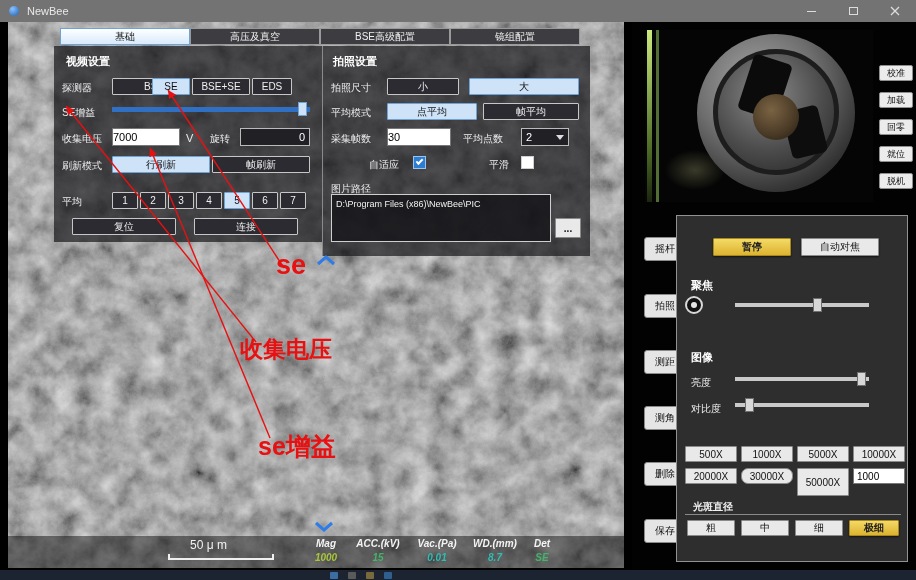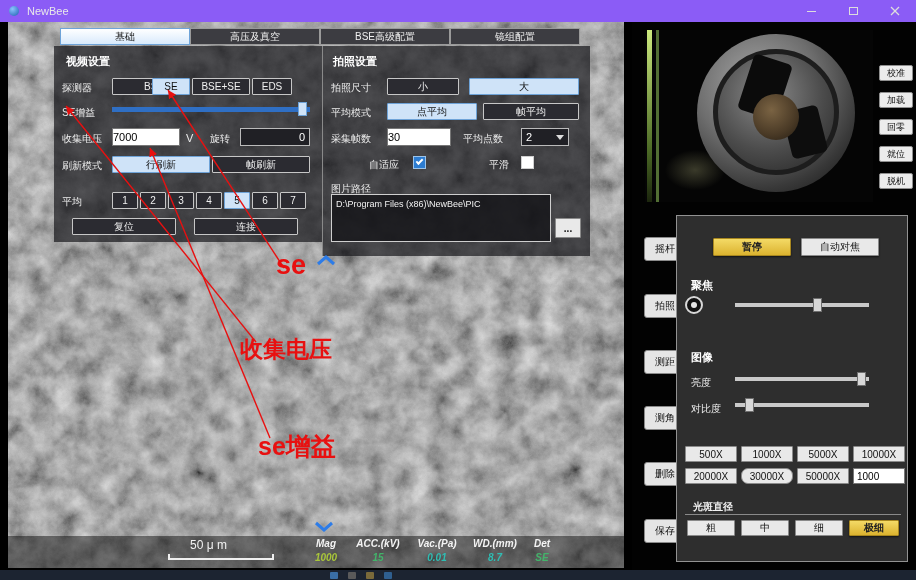--- a/index.html
+++ b/index.html
@@ -1,20 +1,20 @@
 <!DOCTYPE html>
 <html><head>
 <meta charset="utf-8">
 <style>
   * { margin:0; padding:0; box-sizing:border-box; }
   html,body { background:#2b2b2b; font-family:"Liberation Sans","DejaVu Sans",sans-serif; }
   .window { position:relative; width:916px; height:580px; background:#000; overflow:hidden; }
 
   
-  .titlebar { position:absolute; left:0; top:0; width:916px; height:22px; background:#8b5cf6; display:flex; align-items:center; z-index:50; }
+  .titlebar { position:absolute; left:0; top:0; width:916px; height:22px; background:#737373; display:flex; align-items:center; z-index:50; }
   .app-icon { width:10px; height:10px; border-radius:50%; background:radial-gradient(circle at 35% 30%, #8cc2ff, #1d5fb0); margin-left:9px; }
   .title-text { color:#e9e9e9; font-size:11px; margin-left:8px; }
   .win-controls { position:absolute; right:0; top:0; height:22px; display:flex; }
   .win-btn { width:42px; height:22px; display:flex; align-items:center; justify-content:center; }
   .ico-min { width:9px; height:1px; background:#ddd; }
   .ico-max { width:9px; height:8px; border:1px solid #ddd; }
 
   
   .sem { position:absolute; left:8px; top:22px; width:616px; height:546px; background:#141414; overflow:hidden; }
   .sem > svg.noise { position:absolute; left:0; top:0; }
@@ -331,21 +331,21 @@
         <div class="track"></div>
         <div class="thumb" style="left:10px;"></div>
       </div>
 
       <div class="btn gray" style="left:8px;top:230px;width:52px;height:16px;">500X</div>
       <div class="btn gray" style="left:64px;top:230px;width:52px;height:16px;">1000X</div>
       <div class="btn gray" style="left:120px;top:230px;width:52px;height:16px;">5000X</div>
       <div class="btn gray" style="left:176px;top:230px;width:52px;height:16px;">10000X</div>
       <div class="btn gray" style="left:8px;top:252px;width:52px;height:16px;">20000X</div>
       <div class="btn gray" style="left:64px;top:252px;width:52px;height:16px;border-radius:7px;">30000X</div>
-      <div class="btn gray" style="left:120px;top:252px;width:52px;height:16px;">50000X</div>
+      <div class="btn gray" style="left:120px;top:252px;width:52px;height:28px;">50000X</div>
       <input class="inp white" style="left: 176px; top: 252px; width: 52px; height: 16px; font-size: 10px; text-align: left; padding-left: 3px;" value="1000">
 
       <div class="lbl" style="left:16px;top:284px;font-weight:bold;">光斑直径</div>
       <div class="hline" style="left:8px;top:298px;width:216px;"></div>
       <div class="btn gray" style="left:10px;top:304px;width:48px;height:16px;">粗</div>
       <div class="btn gray" style="left:64px;top:304px;width:48px;height:16px;">中</div>
       <div class="btn gray" style="left:118px;top:304px;width:48px;height:16px;">细</div>
       <div class="btn yellow" style="left:172px;top:304px;width:50px;height:16px;">极细</div>
     </div>
   </div>

